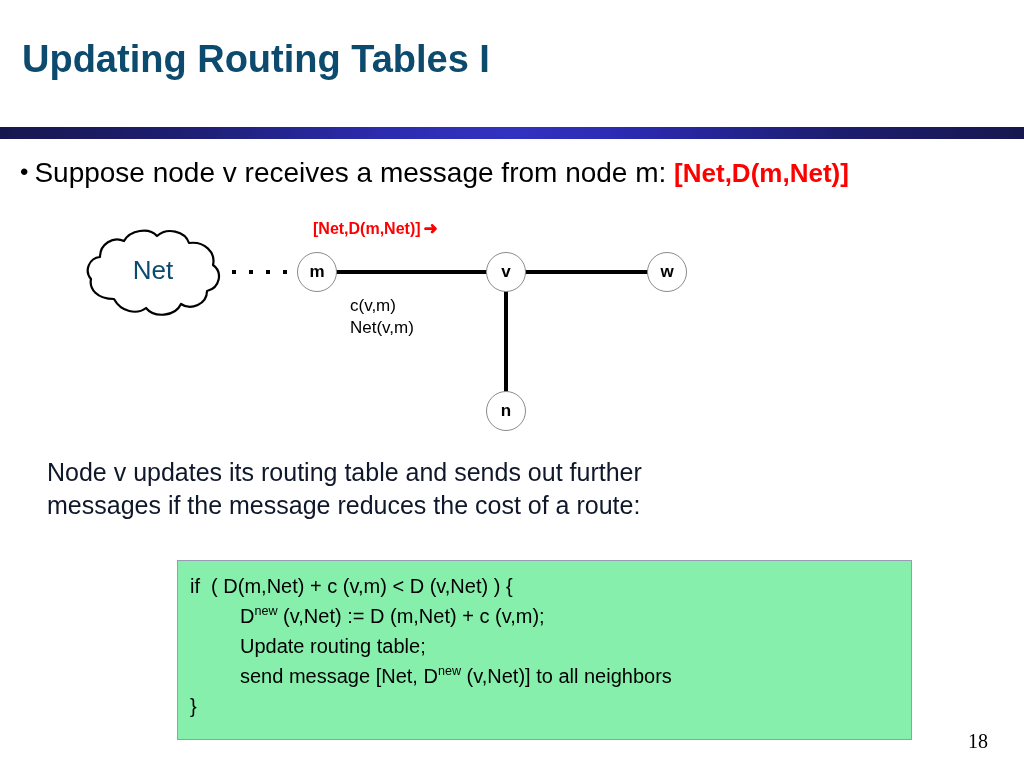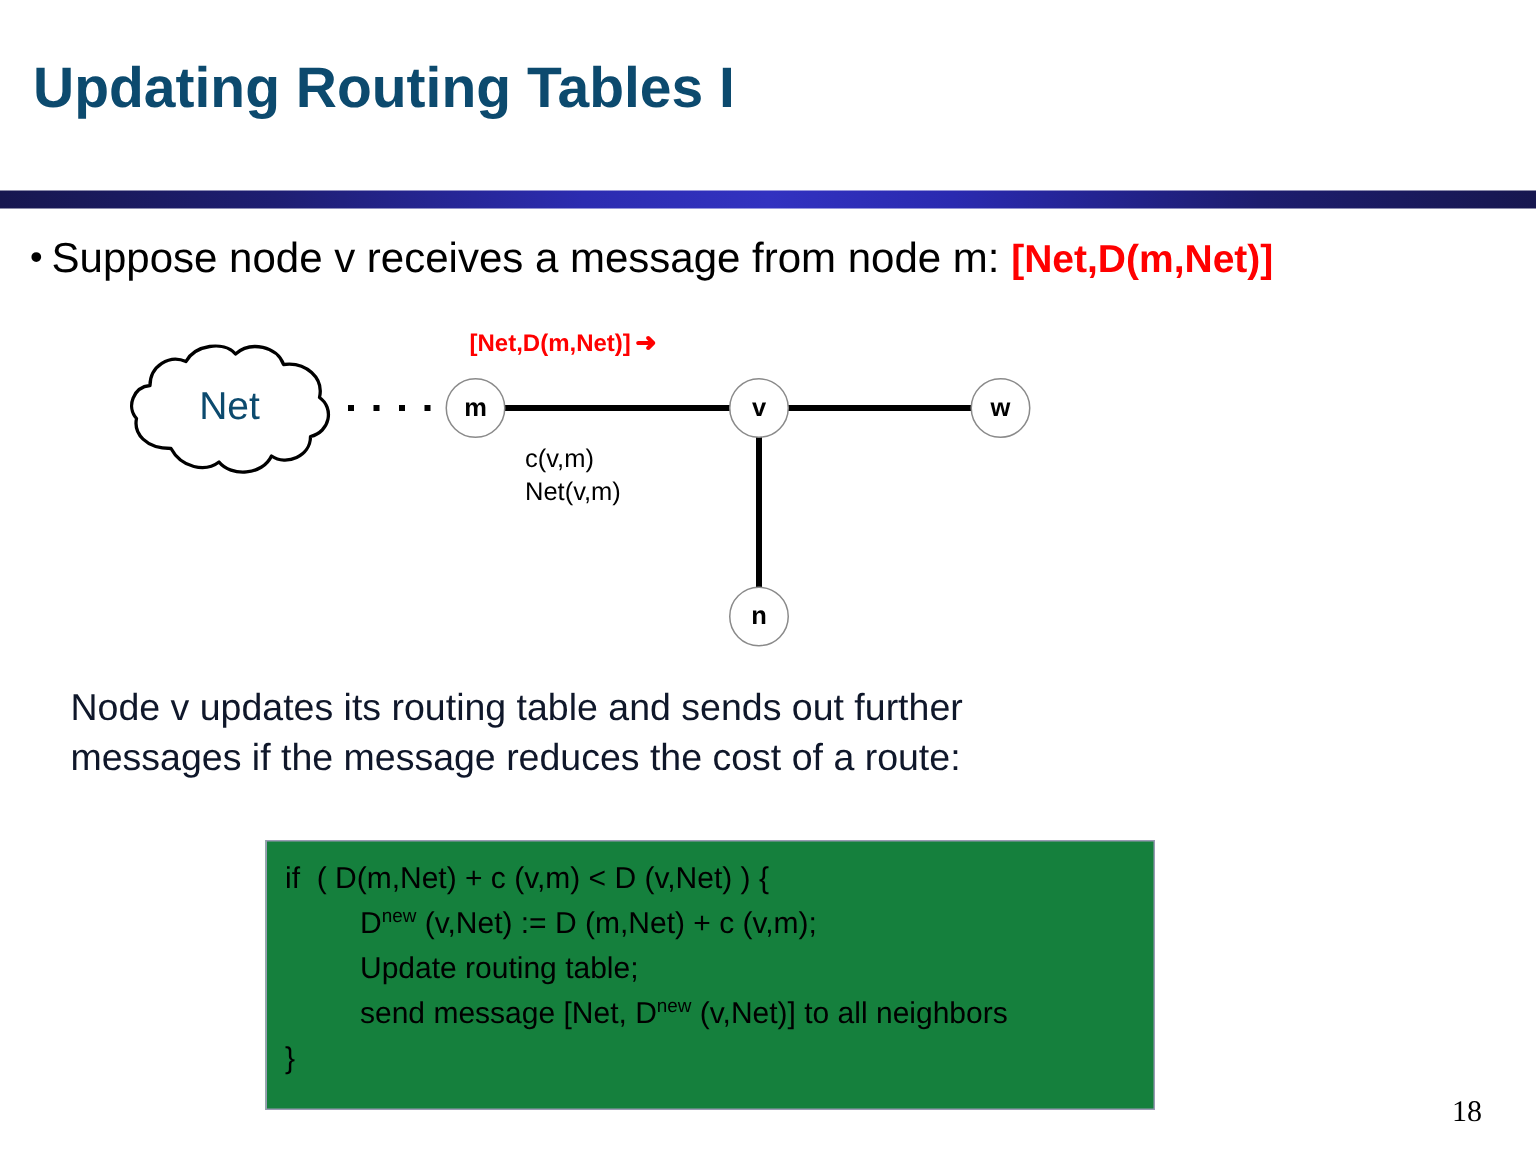--- a/index.html
+++ b/index.html
@@ -165,23 +165,23 @@
     font-size: 25px;
     line-height: 33px;
     color: #0f172a;
   }
 
   
   #code-box {
     position: absolute;
     left: 177px;
     top: 560px;
-    width: 593px;
+    width: 735px;
     height: 180px;
-    background: #15803d;
+    background: #86efac;
     border: 1.5px solid #9a9ab4;
     box-sizing: border-box;
     padding: 10px 0 0 12px;
   }
   .code-line {
     font-size: 20px;
     line-height: 30px;
     color: #000000;
     white-space: pre;
   }

